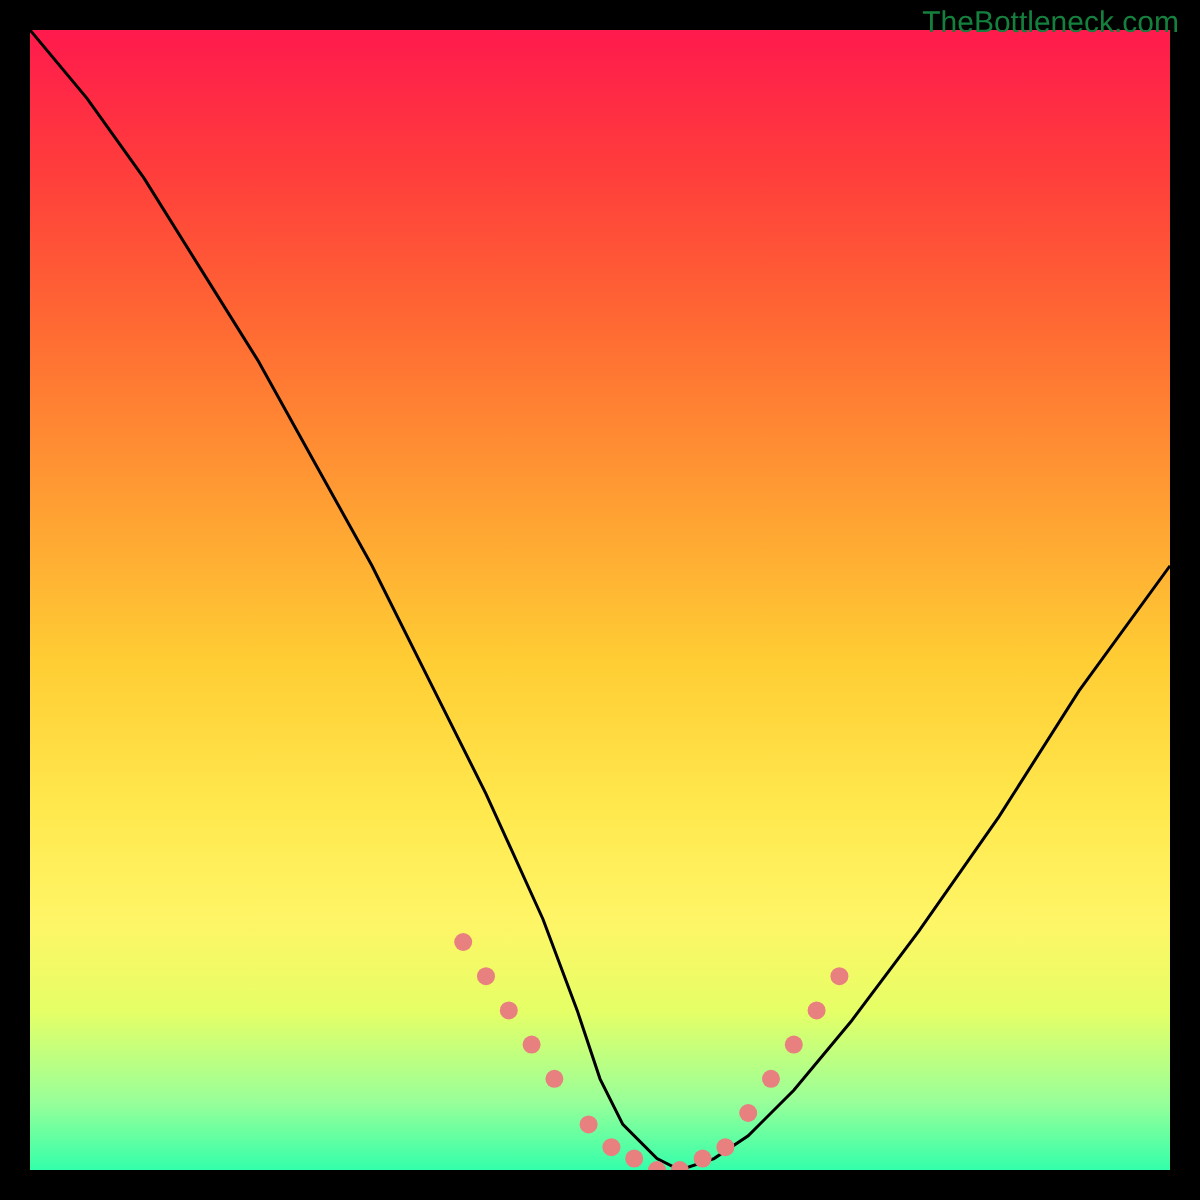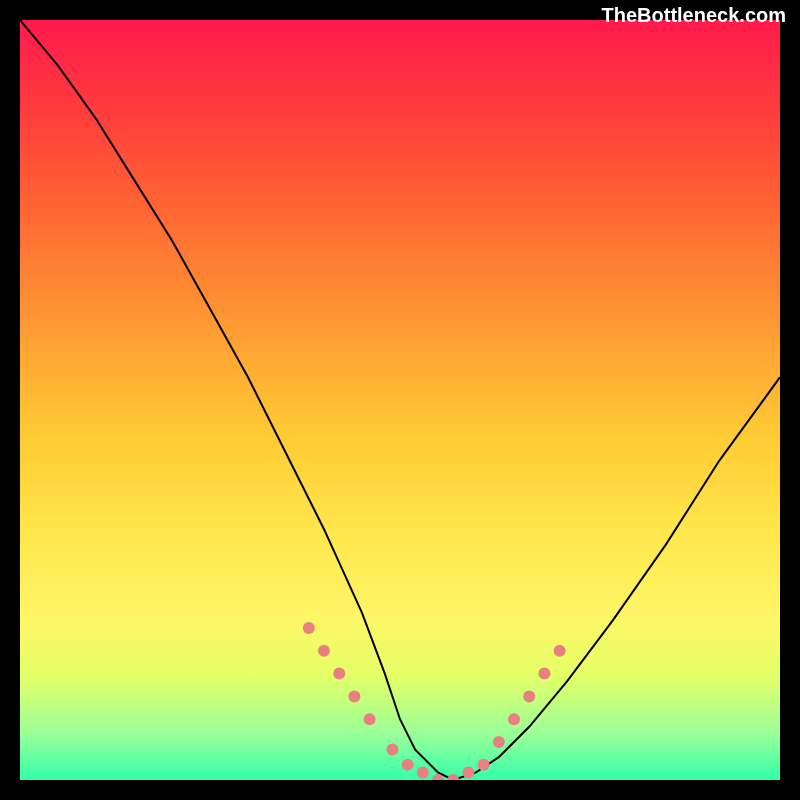--- a/index.html
+++ b/index.html
@@ -7,23 +7,23 @@
     width: 800px;
     height: 800px;
     background: #000;
     position: relative;
     font-family: Arial, sans-serif;
   }
   .watermark {
     position: absolute;
     top: 4px;
     right: 14px;
-    color: #ffffff;
+    color: #15803d;
     font-size: 20px;
-    font-weight: bold;
+    font-weight: normal;
     z-index: 10;
   }
   .plot-area {
     position: absolute;
     left: 20px;
     top: 20px;
     width: 760px;
     height: 760px;
     background: linear-gradient(to bottom,
       #ff1a4d 0%,

